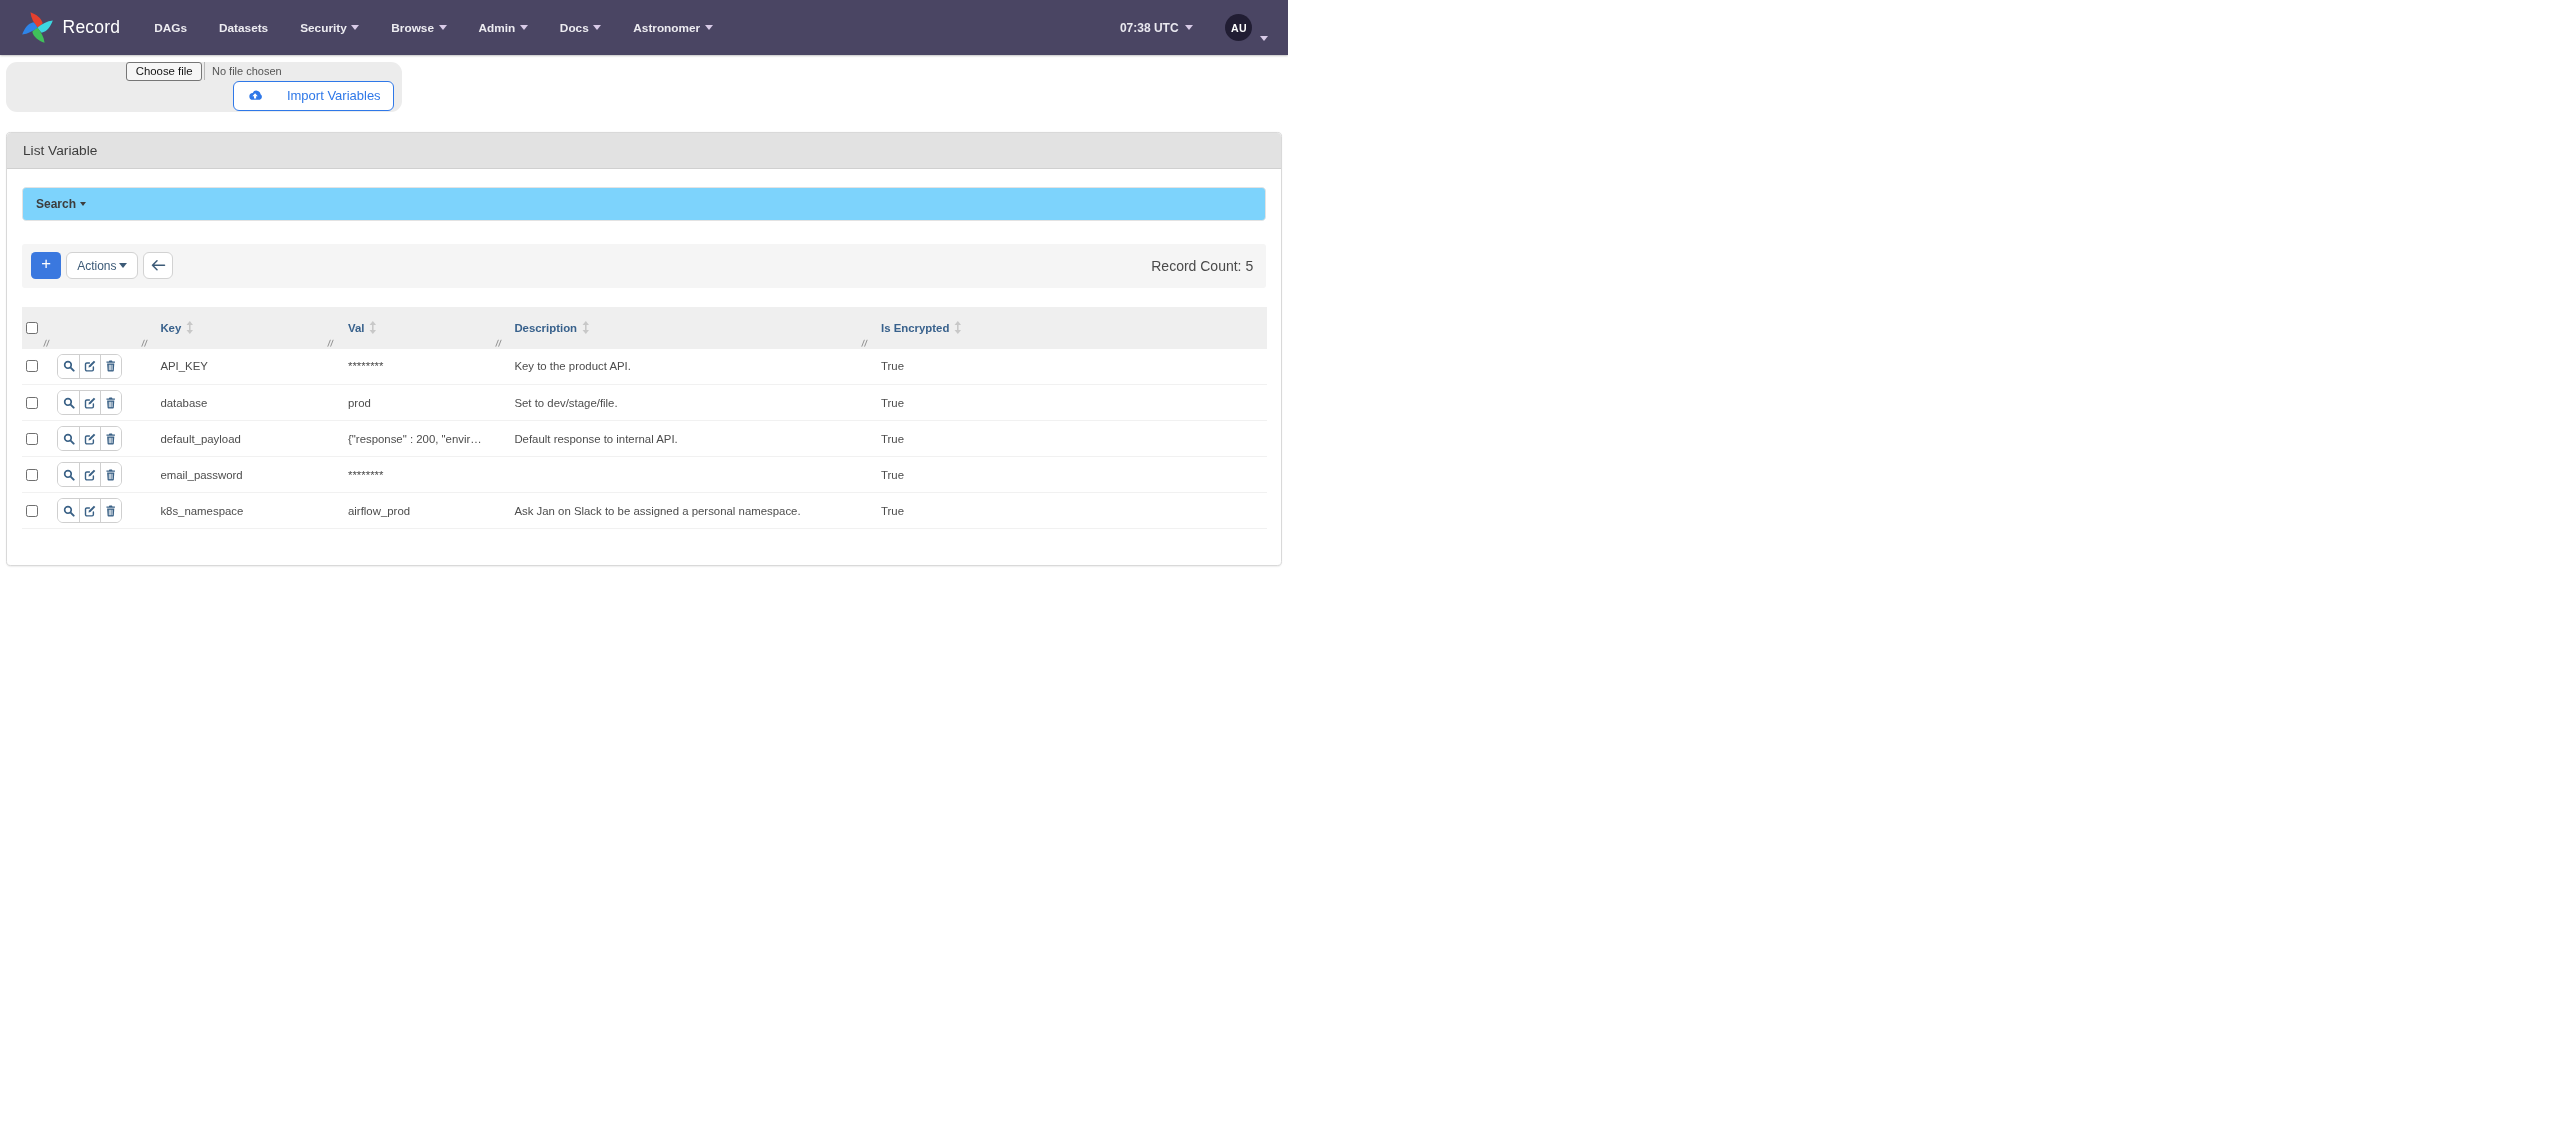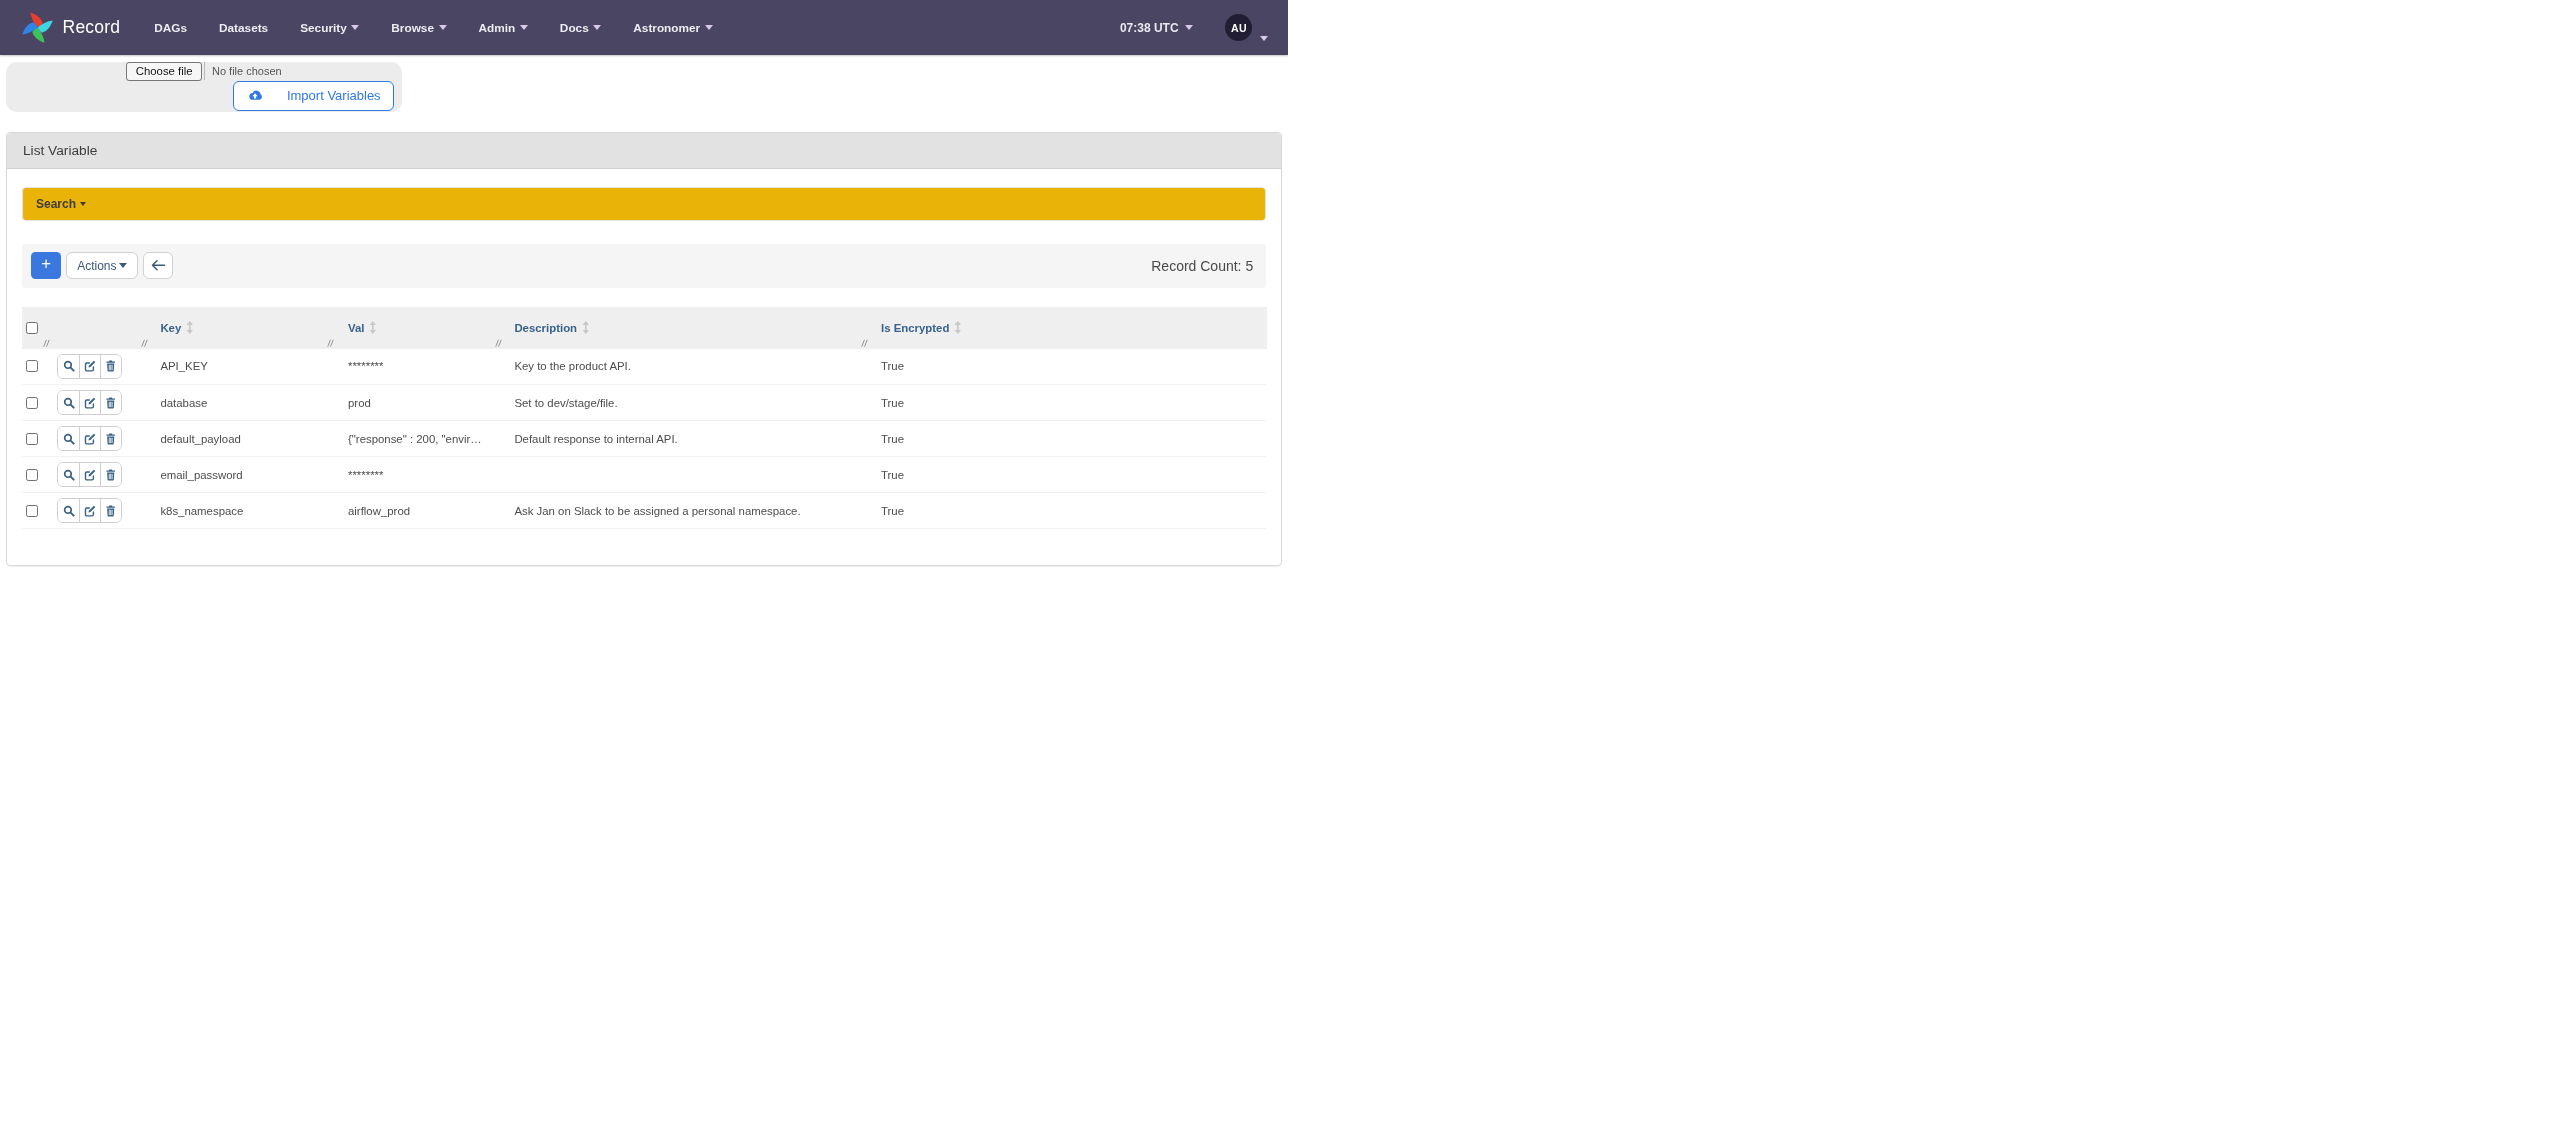--- a/index.html
+++ b/index.html
@@ -67,21 +67,21 @@
     border:0.8px solid #d9d9d9;border-radius:4.6px;background:#fff;
     box-shadow:0 0.8px 1.5px rgba(0,0,0,.07);
   }
   .panel-header{
     height:36px;background:var(--panel_header_bg);border-bottom:0.8px solid #d0d0d0;
     border-radius:3.8px 3.8px 0 0;display:flex;align-items:center;padding:0 16px;
     font-size:13.7px;font-weight:500;color:#3d3d3d;
   }
   .panel-body{padding:17.5px 15px 36px;}
   .search-bar{
-    height:34px;background:#eab308;border:0.8px solid #e3e3e3;border-radius:4.6px;
+    height:34px;background:#7dd3fc;border:0.8px solid #e3e3e3;border-radius:4.6px;
     display:flex;align-items:center;padding:0 13px;cursor:pointer;
     font-size:12px;font-weight:700;color:#3d3d3d;
   }
   .search-bar .caret{border-top-color:#3d3d3d;border-left-width:3.8px;border-right-width:3.8px;border-top-width:4.6px;margin-left:3.8px;}
   .toolbar{
     margin-top:23px;height:44px;background:var(--strip_bg);border-radius:3px;
     display:flex;align-items:center;padding:0 9px;
   }
   .add-btn{
     width:30px;height:27px;background:var(--add_button_blue);border:none;border-radius:4.6px;

